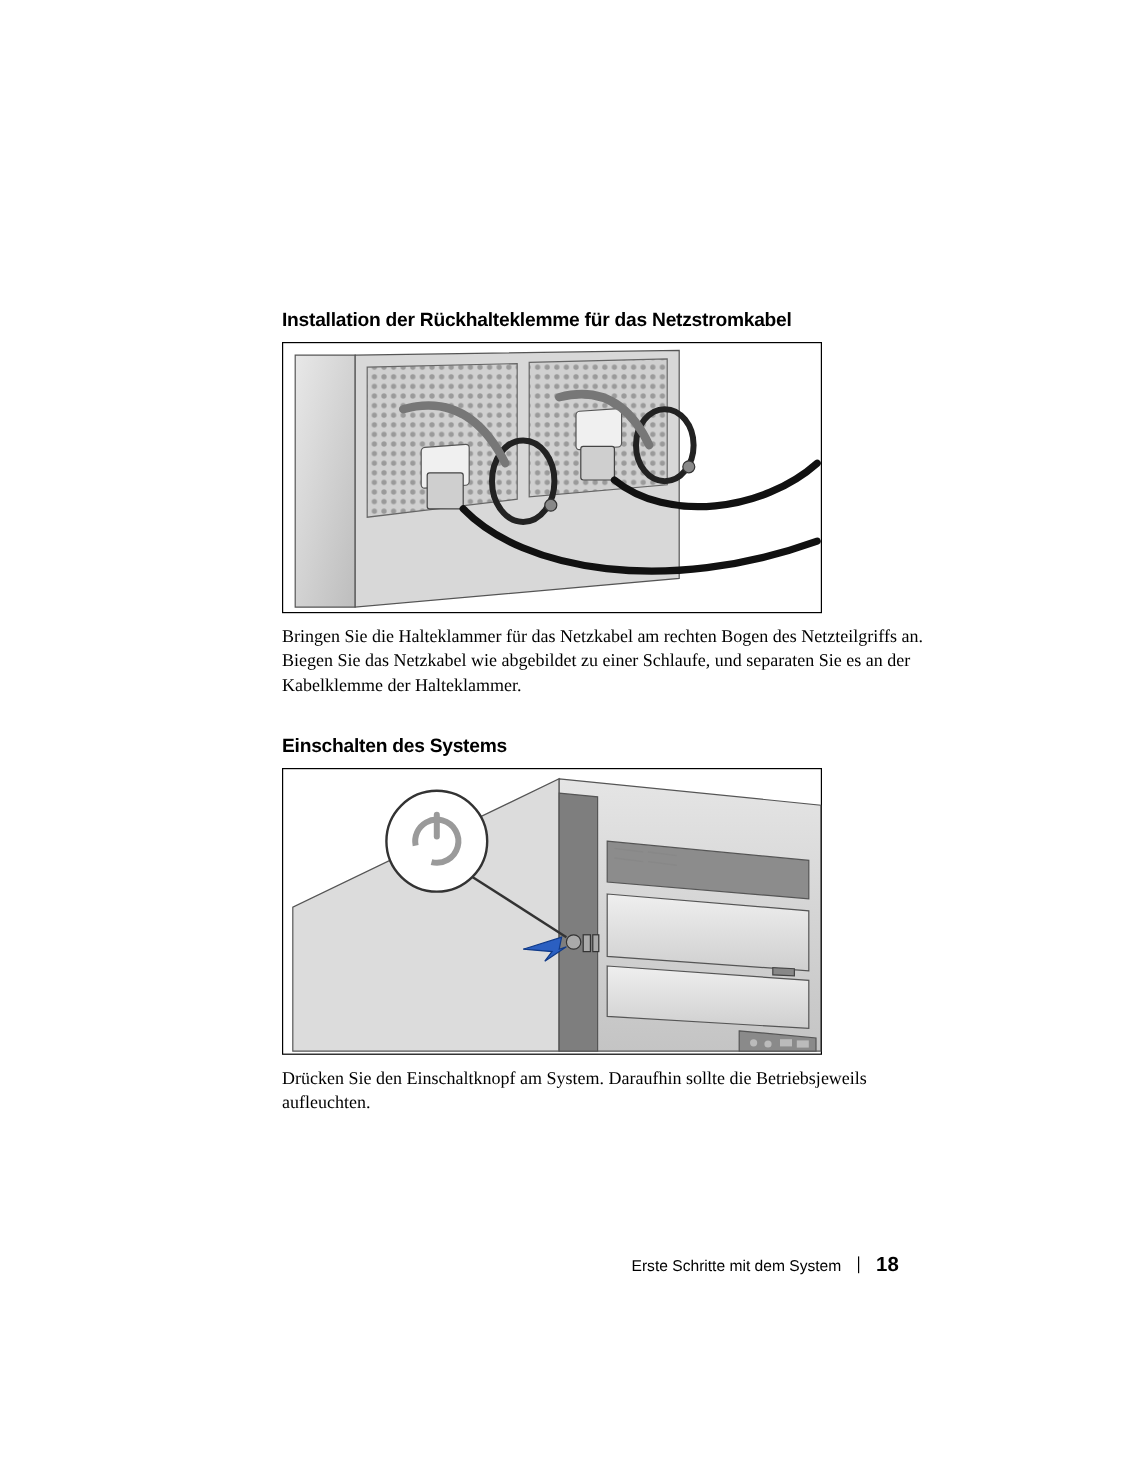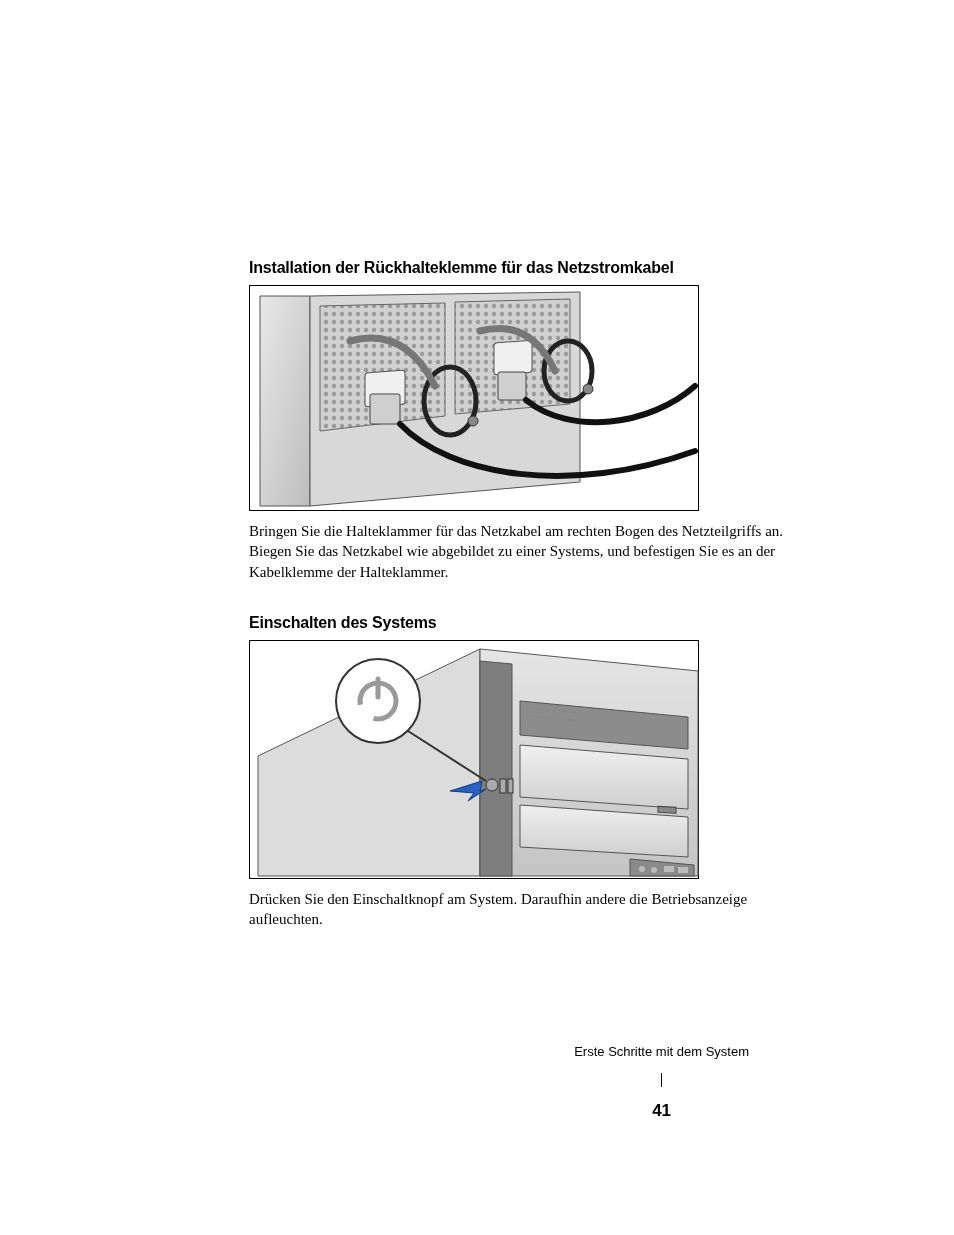--- a/index.html
+++ b/index.html
@@ -6,21 +6,21 @@
   body {
     width: 954px;
     height: 1235px;
     background: #ffffff;
     font-family: Georgia, 'Times New Roman', serif;
     color: #000000;
     position: relative;
   }
   .page {
     position: absolute;
-    left: 249px;
+    left: 235px;
     top: 259px;
     width: 545px;
   }
   .heading {
     font-family: Arial, Helvetica, sans-serif;
     font-weight: bold;
     font-size: 16px;
     color: #000000;
     margin-bottom: 8px;
     letter-spacing: -0.2px;
@@ -56,21 +56,20 @@
     font-family: Arial, Helvetica, sans-serif;
     font-size: 13px;
     color: #000000;
   }
   .footer-inner {
     position: absolute;
     right: 205px;
     display: flex;
     align-items: center;
     gap: 14px;
-    flex-direction: column;
   }
   .footer-title {
     font-weight: normal;
   }
   .divider {
     width: 1px;
     height: 14px;
     background: #000;
     display: inline-block;
   }
@@ -122,21 +121,21 @@
         <path d="M276 114 C 320 150, 400 140, 445 100" fill="none" stroke="#111" stroke-width="6" stroke-linecap="round"></path>
 
         <path d="M100 55 Q 155 40 185 100" fill="none" stroke="#777" stroke-width="7" stroke-linecap="round"></path>
         <path d="M230 45 Q 280 32 305 85" fill="none" stroke="#777" stroke-width="7" stroke-linecap="round"></path>
 
         <circle cx="223" cy="135" r="5" fill="#888" stroke="#333"></circle>
         <circle cx="338" cy="103" r="5" fill="#888" stroke="#333"></circle>
       </svg>
     </div>
 
-    <p class="para">Bringen Sie die Halteklammer für das Netzkabel am rechten Bogen des Netz­teilgriffs an. Biegen Sie das Netzkabel wie abgebildet zu einer Systems, und befestigen Sie es an der Kabelklemme der Halteklammer.</p>
+    <p class="para">Bringen Sie die Halteklammer für das Netzkabel am rechten Bogen des Netz­teilgriffs an. Biegen Sie das Netzkabel wie abgebildet zu einer Schlaufe, und separaten Sie es an der Kabelklemme der Halteklammer.</p>
   </div>
 
   <div class="section2">
     <h3 class="heading">Einschalten des Systems</h3>
 
     <div class="figure fig2">
       <svg viewBox="0 0 450 239" width="450" height="239">
         <defs>
           <linearGradient id="front1" x1="0" y1="0" x2="0" y2="1">
             <stop offset="0" stop-color="#e5e5e5"></stop>
@@ -181,24 +180,24 @@
 
         <g transform="translate(128,60)">
           <circle r="18" fill="none" stroke="#9a9a9a" stroke-width="5" stroke-dasharray="70 20" transform="rotate(-120)"></circle>
           <line x1="0" y1="-22" x2="0" y2="-4" stroke="#9a9a9a" stroke-width="5" stroke-linecap="round"></line>
         </g>
 
         <polygon points="200,150 232,140 230,150 236,148 218,160 224,152" fill="#2b5fc1" stroke="#103a88" stroke-width="1"></polygon>
       </svg>
     </div>
 
-    <p class="para">Drücken Sie den Einschaltknopf am System. Daraufhin andere die Betriebs­anzeige aufleuchten.</p>
+    <p class="para">Drücken Sie den Einschaltknopf am System. Daraufhin sollte die Betriebs­jeweils aufleuchten.</p>
   </div>
 
 </div>
 
 <div class="footer">
   <div class="footer-inner">
     <span class="footer-title">Erste Schritte mit dem System</span>
     <span class="divider"></span>
-    <span class="page-num">41</span>
+    <span class="page-num">18</span>
   </div>
 </div>
 
 </body></html>

